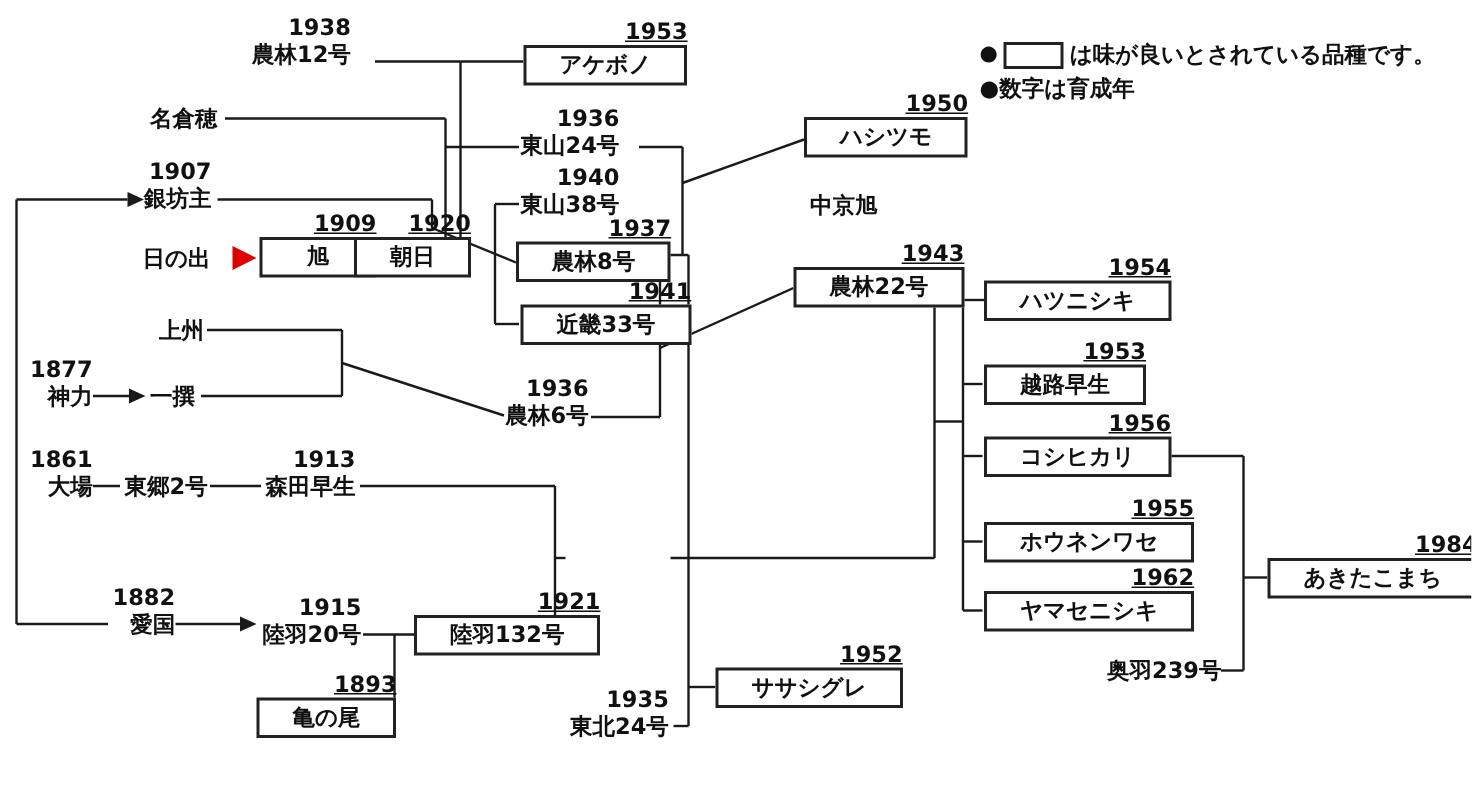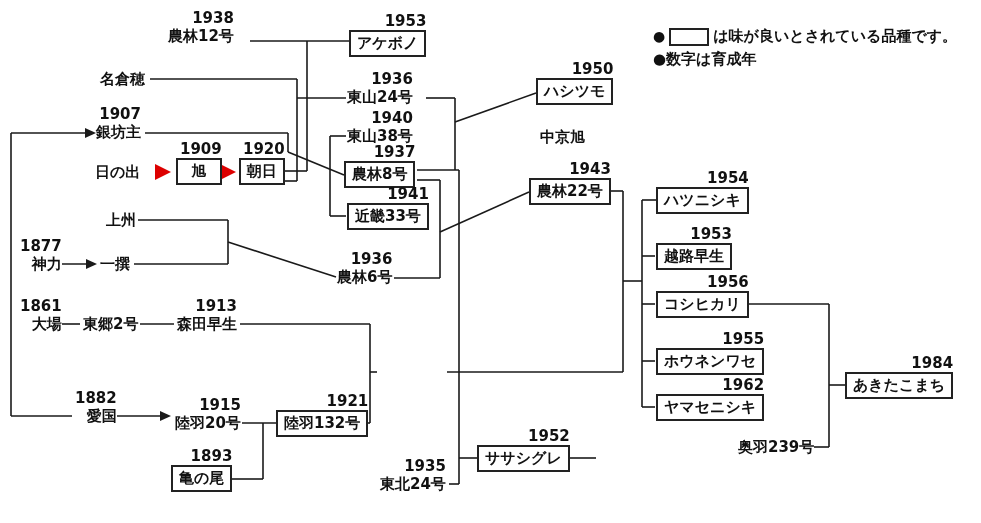--- a/index.html
+++ b/index.html
@@ -9,28 +9,28 @@
     background:#ffffff;
     font-family:"DejaVu Sans","Liberation Sans",sans-serif;
     overflow:hidden;
   }
   svg.wires{position:absolute;left:0;top:0;z-index:1;}
   .node{position:absolute;z-index:2;display:flex;flex-direction:column;align-items:flex-end;}
   .year{
     font-size:15px;font-weight:bold;color:#111;
     height:17px;line-height:17px;white-space:nowrap;
   }
-  .node.boxed-node .year{margin-left:7px;}
+  .node.boxed-node .year{margin-left:7px;text-decoration:underline;}
   .label{
     font-size:15px;font-weight:bold;color:#111;
     line-height:18px;white-space:nowrap;background:#ffffff;
   }
   .label.boxed{
     border:2px solid #222;
-    padding:2px 6px;
+    padding:2px 22px;
     line-height:19px;
   }
   .label.narrow{min-width:30px;text-align:center;}
   .legend{position:absolute;z-index:2;display:flex;align-items:center;gap:4px;}
   .legend .bullet{font-size:14px;font-weight:bold;color:#111;line-height:17px;}
   .legend .legend-box{width:36px;height:14px;border:2px solid #222;background:#fff;}
   .legend .legend-text{font-size:15px;font-weight:bold;color:#111;white-space:nowrap;}
   line{stroke:var(--line,#1a1a1a);stroke-width:1.6;}
 </style>
 </head>

